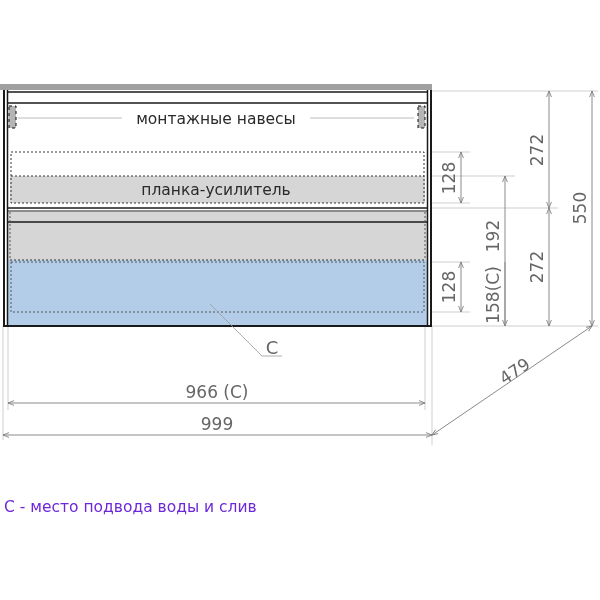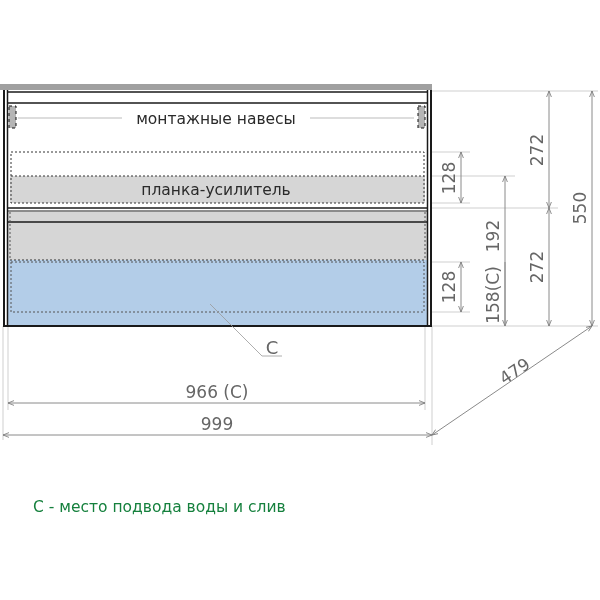--- a/index.html
+++ b/index.html
@@ -1,20 +1,20 @@
 <!DOCTYPE html>
 <html><head>
 <meta charset="utf-8">
 <style>
   html, body { margin:0; padding:0; background:#ffffff; }
   body { width:600px; height:600px; position:relative; overflow:hidden; font-family:"DejaVu Sans", sans-serif; }
   svg { position:absolute; left:0; top:0; }
   .lbl { font-family:"DejaVu Sans", sans-serif; fill:#2a2a2a; }
   .dim { font-family:"DejaVu Sans", sans-serif; fill:#666666; }
-  .note { position:absolute; left:4px; top:498px; font-size:15.5px; color:#15803d; font-family:"DejaVu Sans", sans-serif;margin-left:29px; }
+  .note { position:absolute; left:4px; top:498px; font-size:15.5px; color:#6d28d9; font-family:"DejaVu Sans", sans-serif; }
 </style>
 </head>
 <body>
 
 <svg width="600" height="600" viewBox="0 0 600 600" xmlns="http://www.w3.org/2000/svg">
   <defs>
     <marker id="arr" viewBox="0 0 10 10" refX="10" refY="5" markerWidth="6" markerHeight="6" orient="auto-start-reverse">
       <path d="M0,1 L10,5 L0,9" fill="none" stroke="#7a7a7a" stroke-width="1.4"></path>
     </marker>
   </defs>

